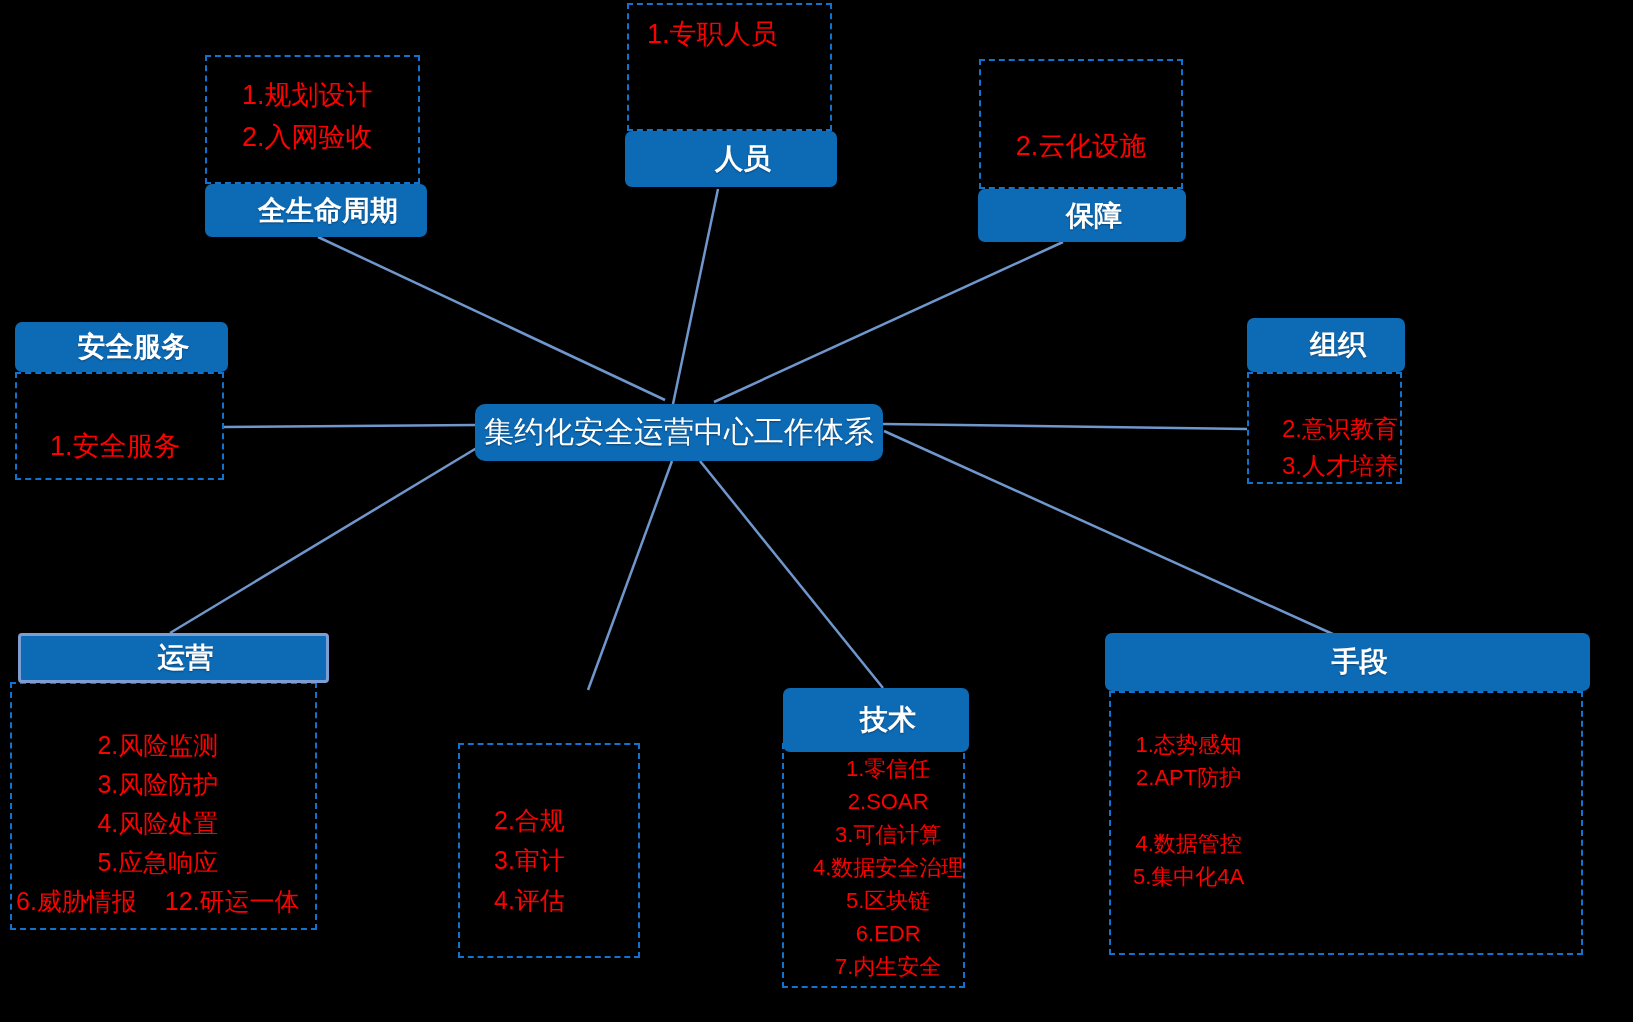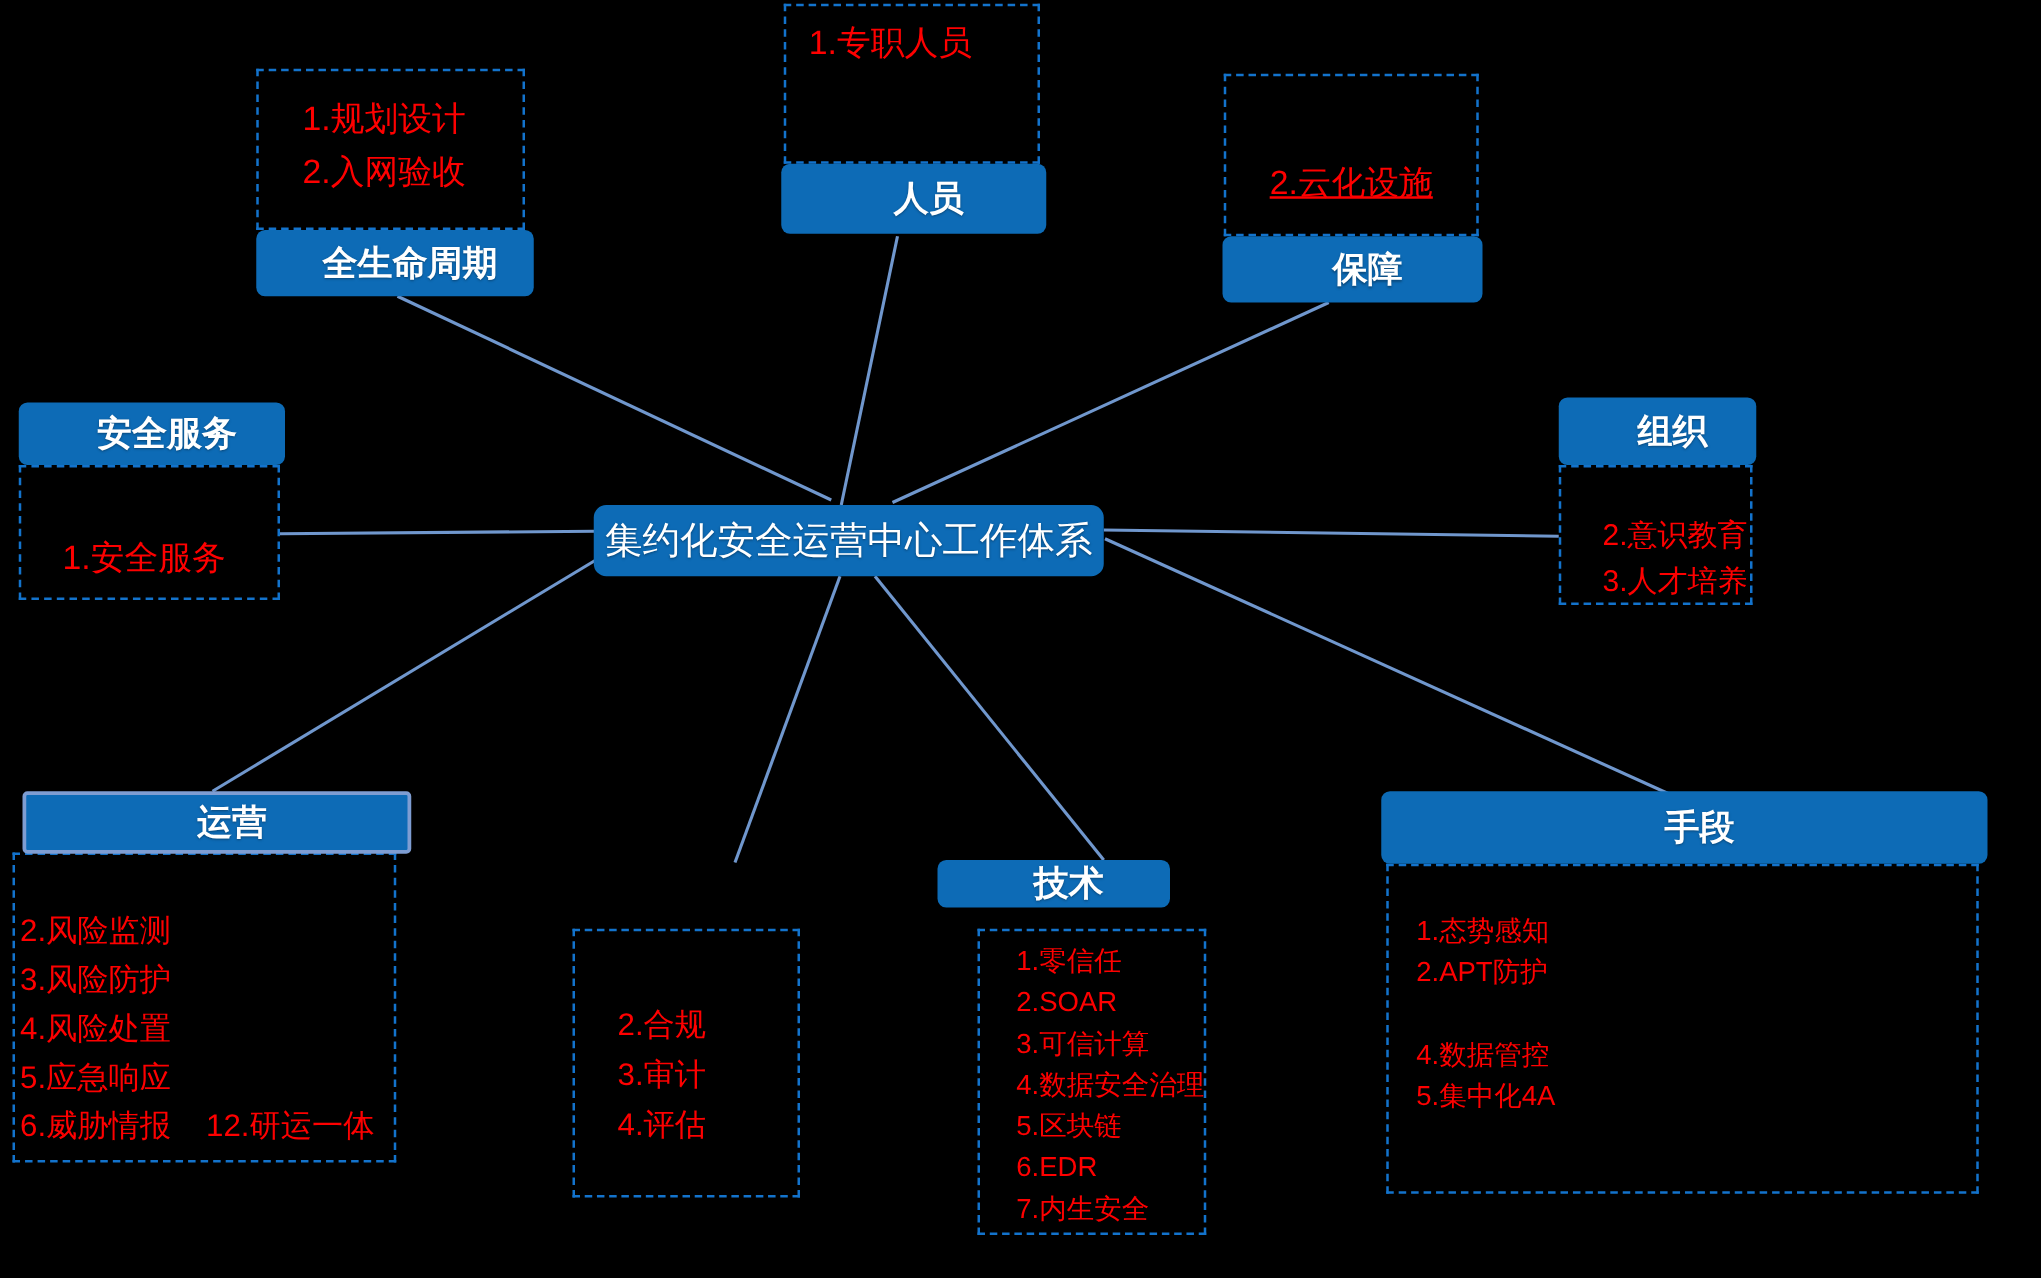--- a/index.html
+++ b/index.html
@@ -22,27 +22,27 @@
   .header.light-border{border:3px solid var(--operations-header-border,#7e9dd2);border-radius:4px;}
   .center-node{
     position:absolute;left:475px;top:404px;width:408px;height:57px;
     background:var(--header-bg,#0d6bb6);color:#fff;font-weight:normal;font-size:30px;
     display:flex;align-items:center;justify-content:center;border-radius:10px;z-index:4;
     text-shadow:0 1px 2px rgba(0,0,0,.4);white-space:nowrap;
   }
   .items{
     position:absolute;color:var(--item-text,#fe0000);z-index:2;white-space:nowrap;
   }
-  .items div{min-height:1em;}
+  .items div{min-height:1em;text-align:center;}
   .fs27{font-size:27px;}
   .fs25{font-size:25px;line-height:39px;}
   .fs24{font-size:24px;line-height:37px;}
   .fs22{font-size:22px;line-height:33px;}
   .lh42{line-height:42px;}
-  .underline{text-decoration:underline;}
+  .underline{}
   .center-text{text-align:center;}
   .gap-left{margin-left:28px;}
 </style>
 </head>
 <body>
 
 <div id="stage">
 
   <svg id="wires" viewBox="0 0 1633 1022">
     <g stroke="#7097cd" stroke-width="2.5" fill="none">
@@ -104,21 +104,21 @@
     </div>
   </div>
 
   <div class="panel" style="left:458px;top:743px;width:182px;height:215px"></div>
   <div class="items fs25" style="left:494px;top:800px;line-height:40px">
     <div>2.合规</div>
     <div>3.审计</div>
     <div>4.评估</div>
   </div>
 
-  <div class="header" style="left:750px;top:688px;width:186px;height:38px">技术</div>
+  <div class="header" style="left:783px;top:688px;width:186px;height:64px">技术</div>
   <div class="panel" style="left:782px;top:743px;width:183px;height:245px"></div>
   <div class="items fs22" style="left:813px;top:752px">
     <div>1.零信任</div>
     <div>2.SOAR</div>
     <div>3.可信计算</div>
     <div>4.数据安全治理</div>
     <div>5.区块链</div>
     <div>6.EDR</div>
     <div>7.内生安全</div>
   </div>

